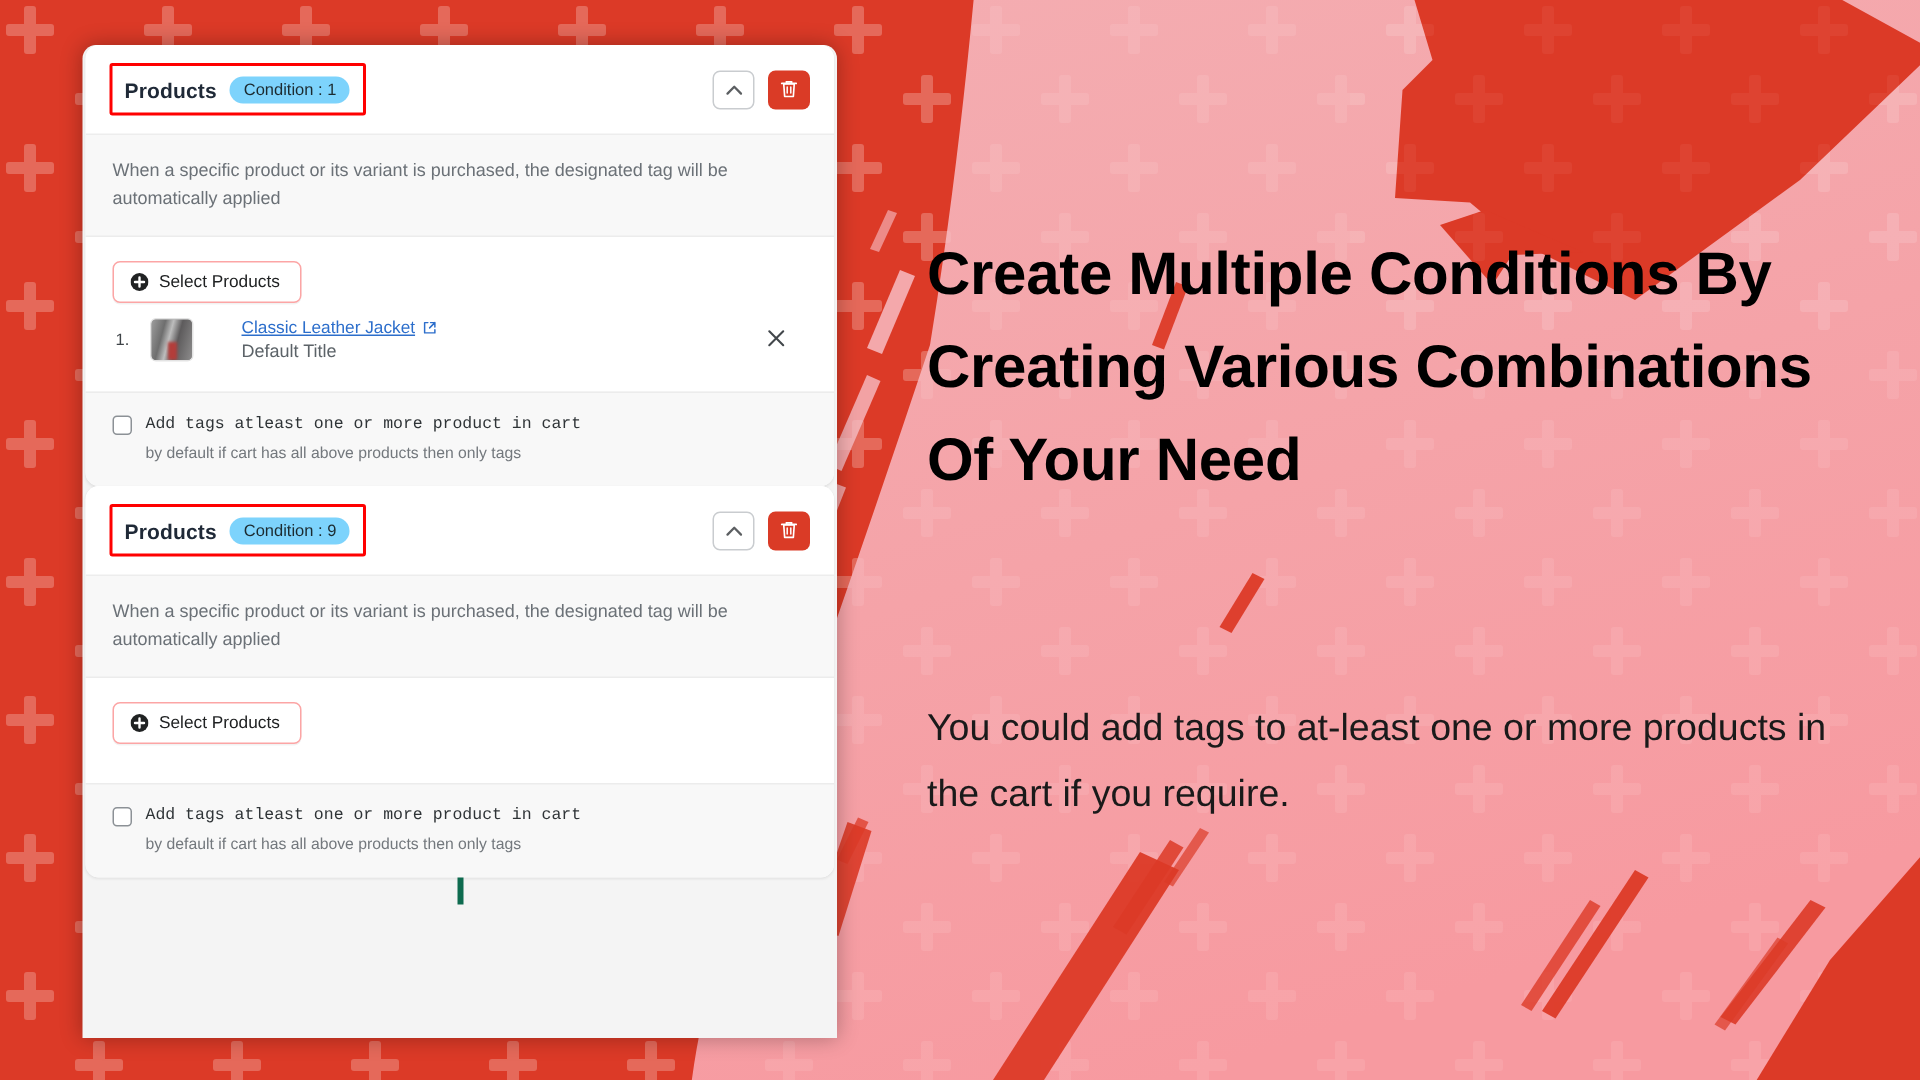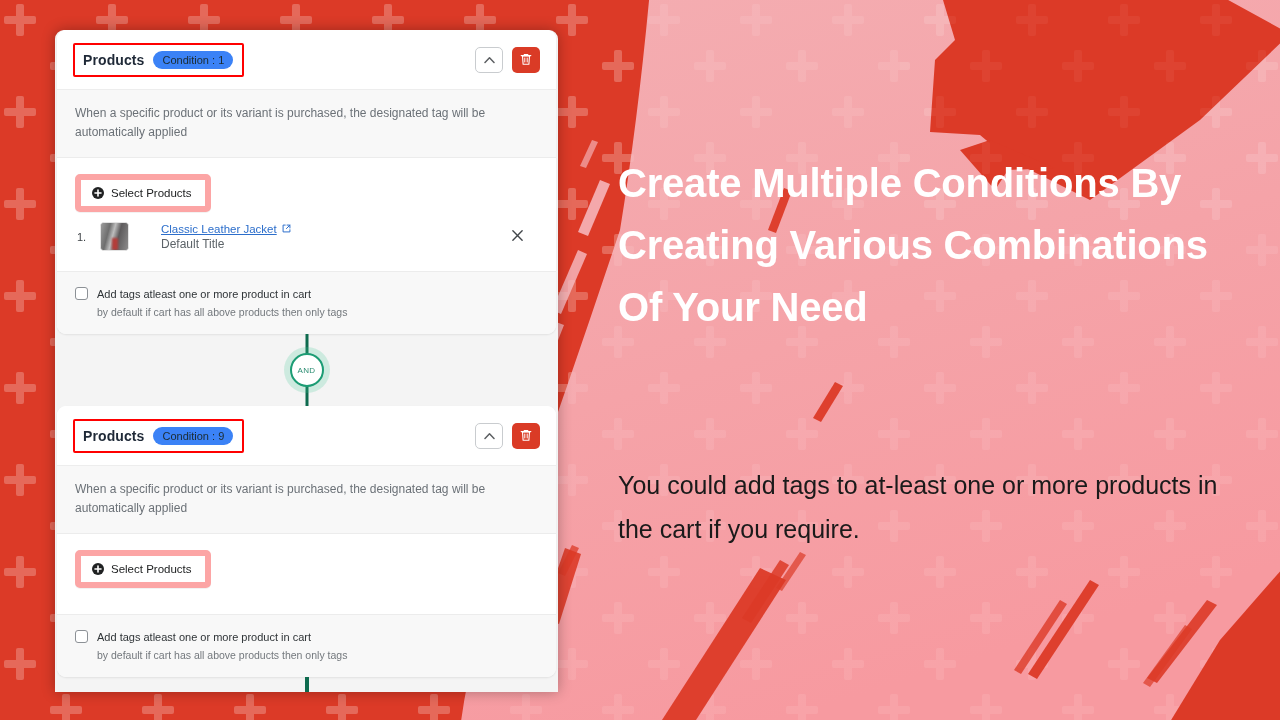--- a/index.html
+++ b/index.html
@@ -32,21 +32,20 @@
   .cond-card {
     background: #FFFFFF;
     border-radius: 9px;
     margin: 0 2px;
     box-shadow: 0 1px 2px rgba(0,0,0,0.08);
     overflow: hidden;
   }
 
   .cond-header {
     display: flex;
-    align-items: center;
     justify-content: space-between;
     padding: 12px 16px;
     background: #FFFFFF;
     border-bottom: 1px solid #EDEDED;
     height: 60px;
   }
 
   .header-left-box {
     display: inline-flex;
     align-items: center;
@@ -59,21 +58,21 @@
   .cond-title {
     font-size: 14px;
     font-weight: 700;
     color: #1F2937;
     letter-spacing: .1px;
   }
 
   .cond-badge {
     font-size: 11px;
     color: #1C2B30;
-    background: #3b82f6;
+    background: #7dd3fc;
     border-radius: 999px;
     padding: 3px 9px;
     white-space: nowrap;
   }
 
   .header-actions { display: flex; align-items: center; gap: 9px; }
 
   .btn-collapse {
     width: 28px; height: 26px;
     border: 1px solid #C9CCCF;
@@ -102,21 +101,21 @@
 
   .cond-body {
     background: #FFFFFF;
     padding: 16px 18px 8px 18px;
   }
 
   .btn-select-products {
     display: inline-flex;
     align-items: center;
     gap: 7px;
-    border: 6px solid #fca5a5;
+    border: 1px solid #fca5a5;
     background: #FFFFFF;
     border-radius: 5px;
     padding: 7px 13px 7px 11px;
     font-size: 11.5px;
     color: #202223;
     cursor: pointer;
     box-shadow: 0 1px 0 rgba(0,0,0,0.05);
   }
 
   .product-row {
@@ -157,21 +156,21 @@
     font-size: 15px;
     cursor: pointer;
     line-height: 1;
   }
 
   .cond-footer {
     background: #F8F8F8;
     border-top: 1px solid #ECECEC;
     padding: 14px 18px 16px 18px;
   }
-  .cb-row { display: flex; align-items: flex-end; gap: 9px; }
+  .cb-row { display: flex; align-items: center; gap: 9px; font-family: Liberation Mono, monospace; }
   .cb-box {
     width: 13px; height: 13px;
     border: 1px solid #8C9196;
     border-radius: 3px;
     background: #FFF;
     flex: none;
     margin-top: 1px;
     cursor: pointer;
   }
   .cb-label { font-size: 11px; color: #2F3437; }
@@ -211,21 +210,21 @@
   .tail-line i { display: block; width: 4px; height: 100%; background: #0E6B4F; }
 
   
   #headline {
     position: absolute;
     left: 618px; top: 152px;
     width: 612px;
     font-size: 40px;
     line-height: 62px;
     font-weight: 700;
-    color: #ffffff;
+    color: #000000;
     letter-spacing: -0.2px;
   }
   #subtext {
     position: absolute;
     left: 618px; top: 463px;
     width: 630px;
     font-size: 25px;
     line-height: 44px;
     color: #1A1A1A;
   }
@@ -360,24 +359,20 @@
 
     <div class="cond-footer">
       <div class="cb-row">
         <span class="cb-box"></span>
         <span class="cb-label">Add tags atleast one or more product in cart</span>
       </div>
       <div class="cb-sub">by default if cart has all above products then only tags</div>
     </div>
   </div>
 
-  <div class="connector">
-    <span class="line"></span>
-    <span class="and-badge">AND</span>
-  </div>
 
   <div class="cond-card">
 
     <div class="cond-header">
       <div class="header-left-box">
         <span class="cond-title">Products</span>
         <span class="cond-badge">Condition : 9</span>
       </div>
       <div class="header-actions">
         <div class="btn-collapse">

